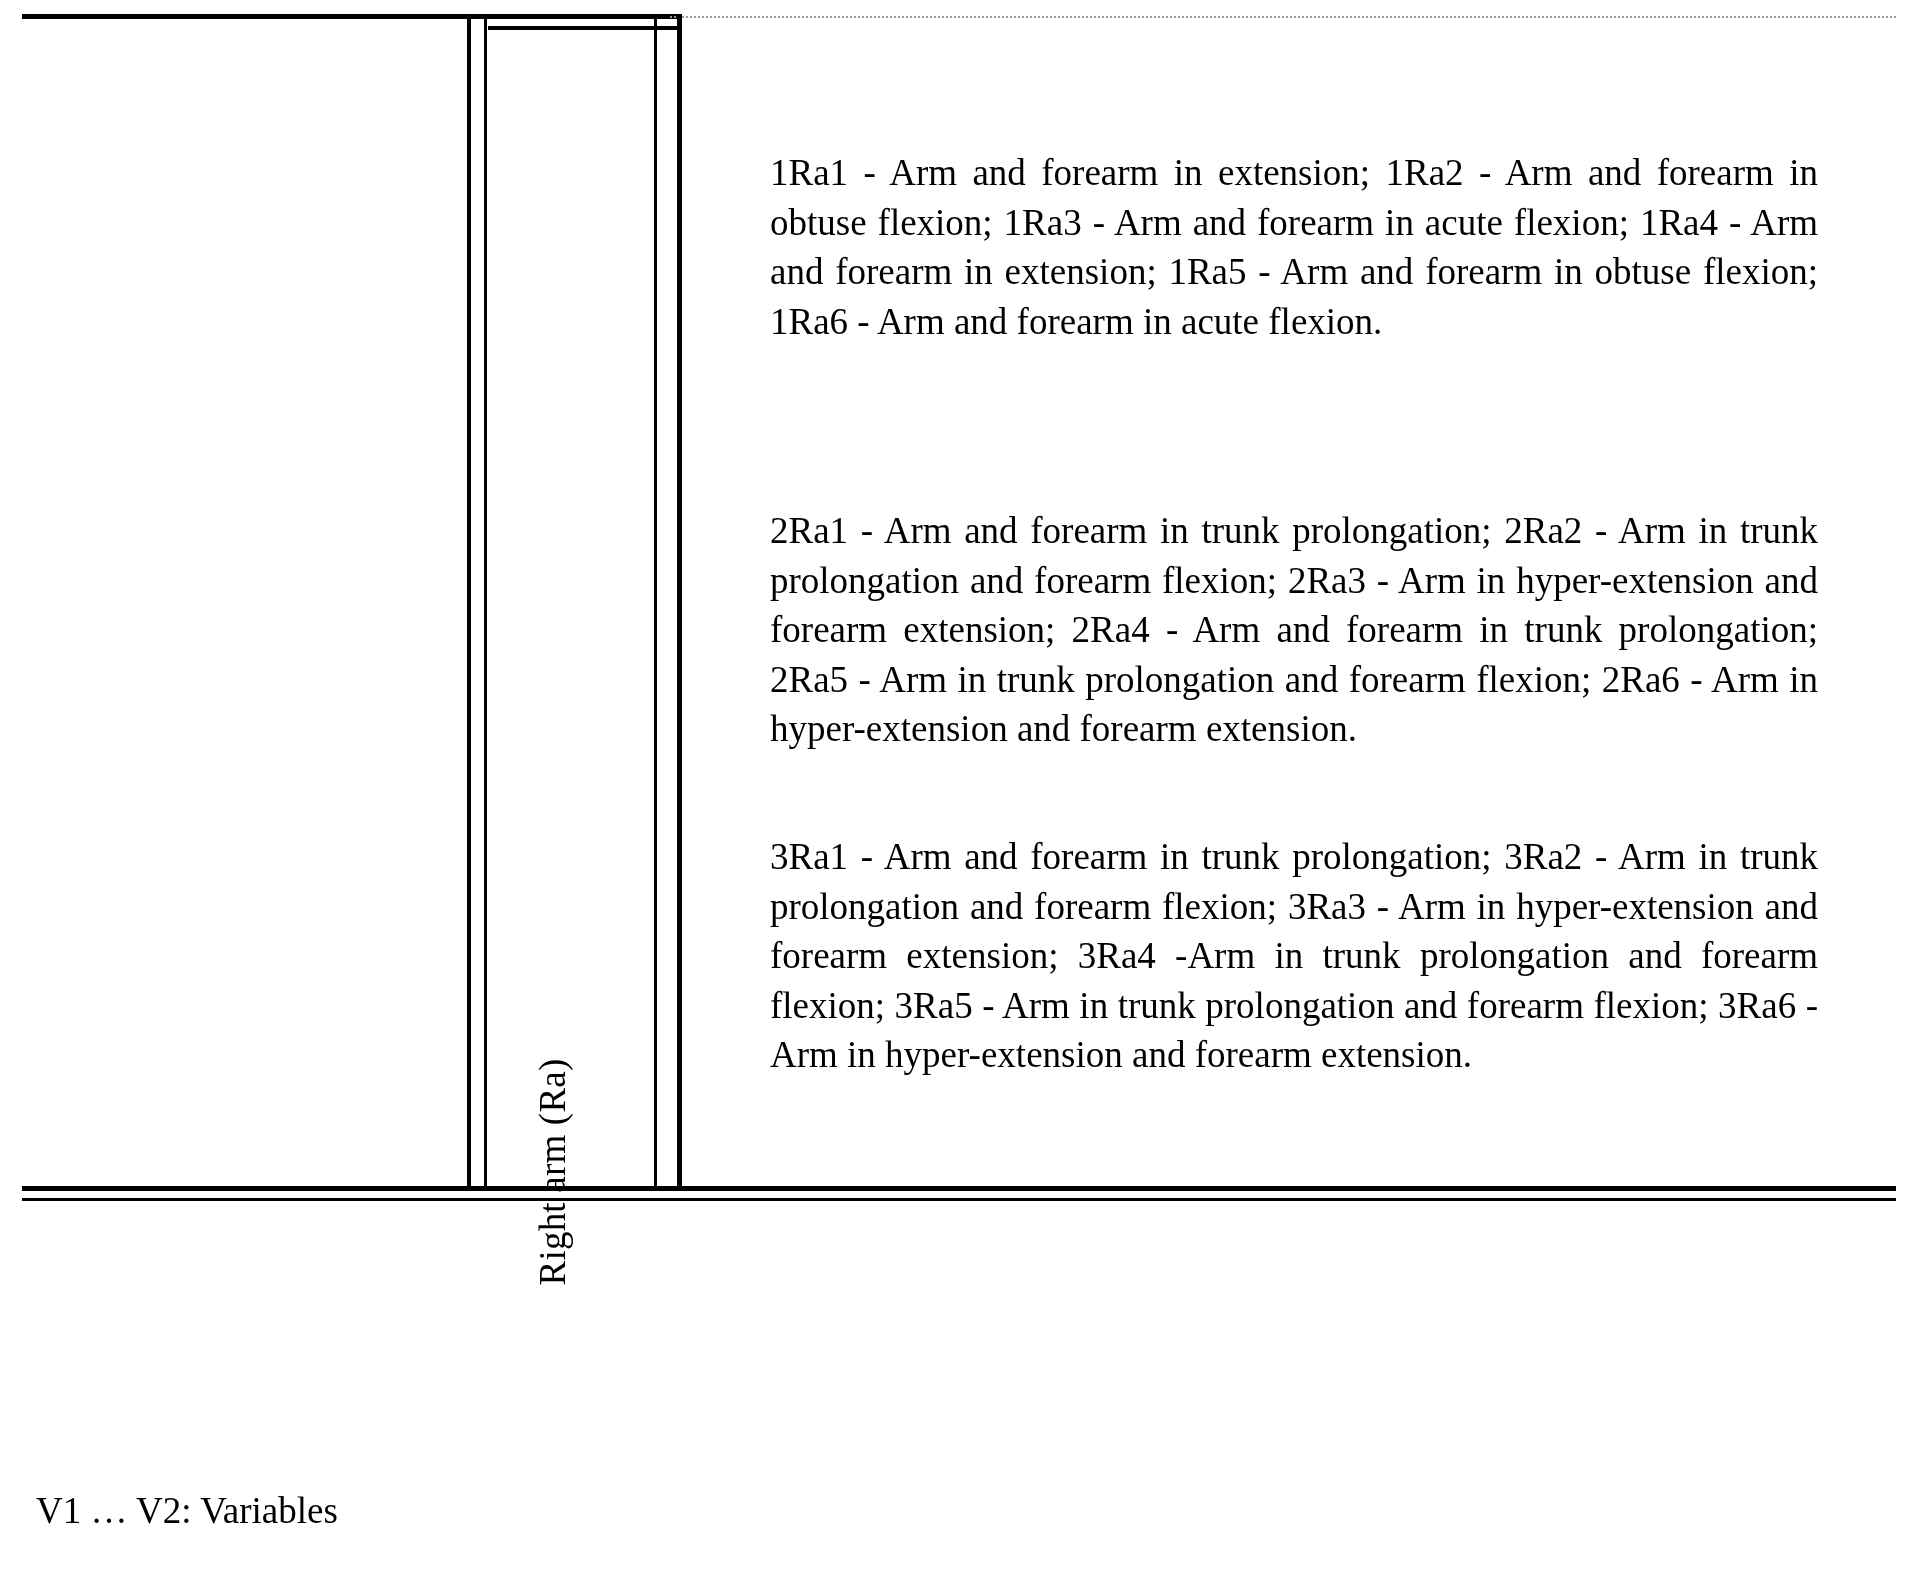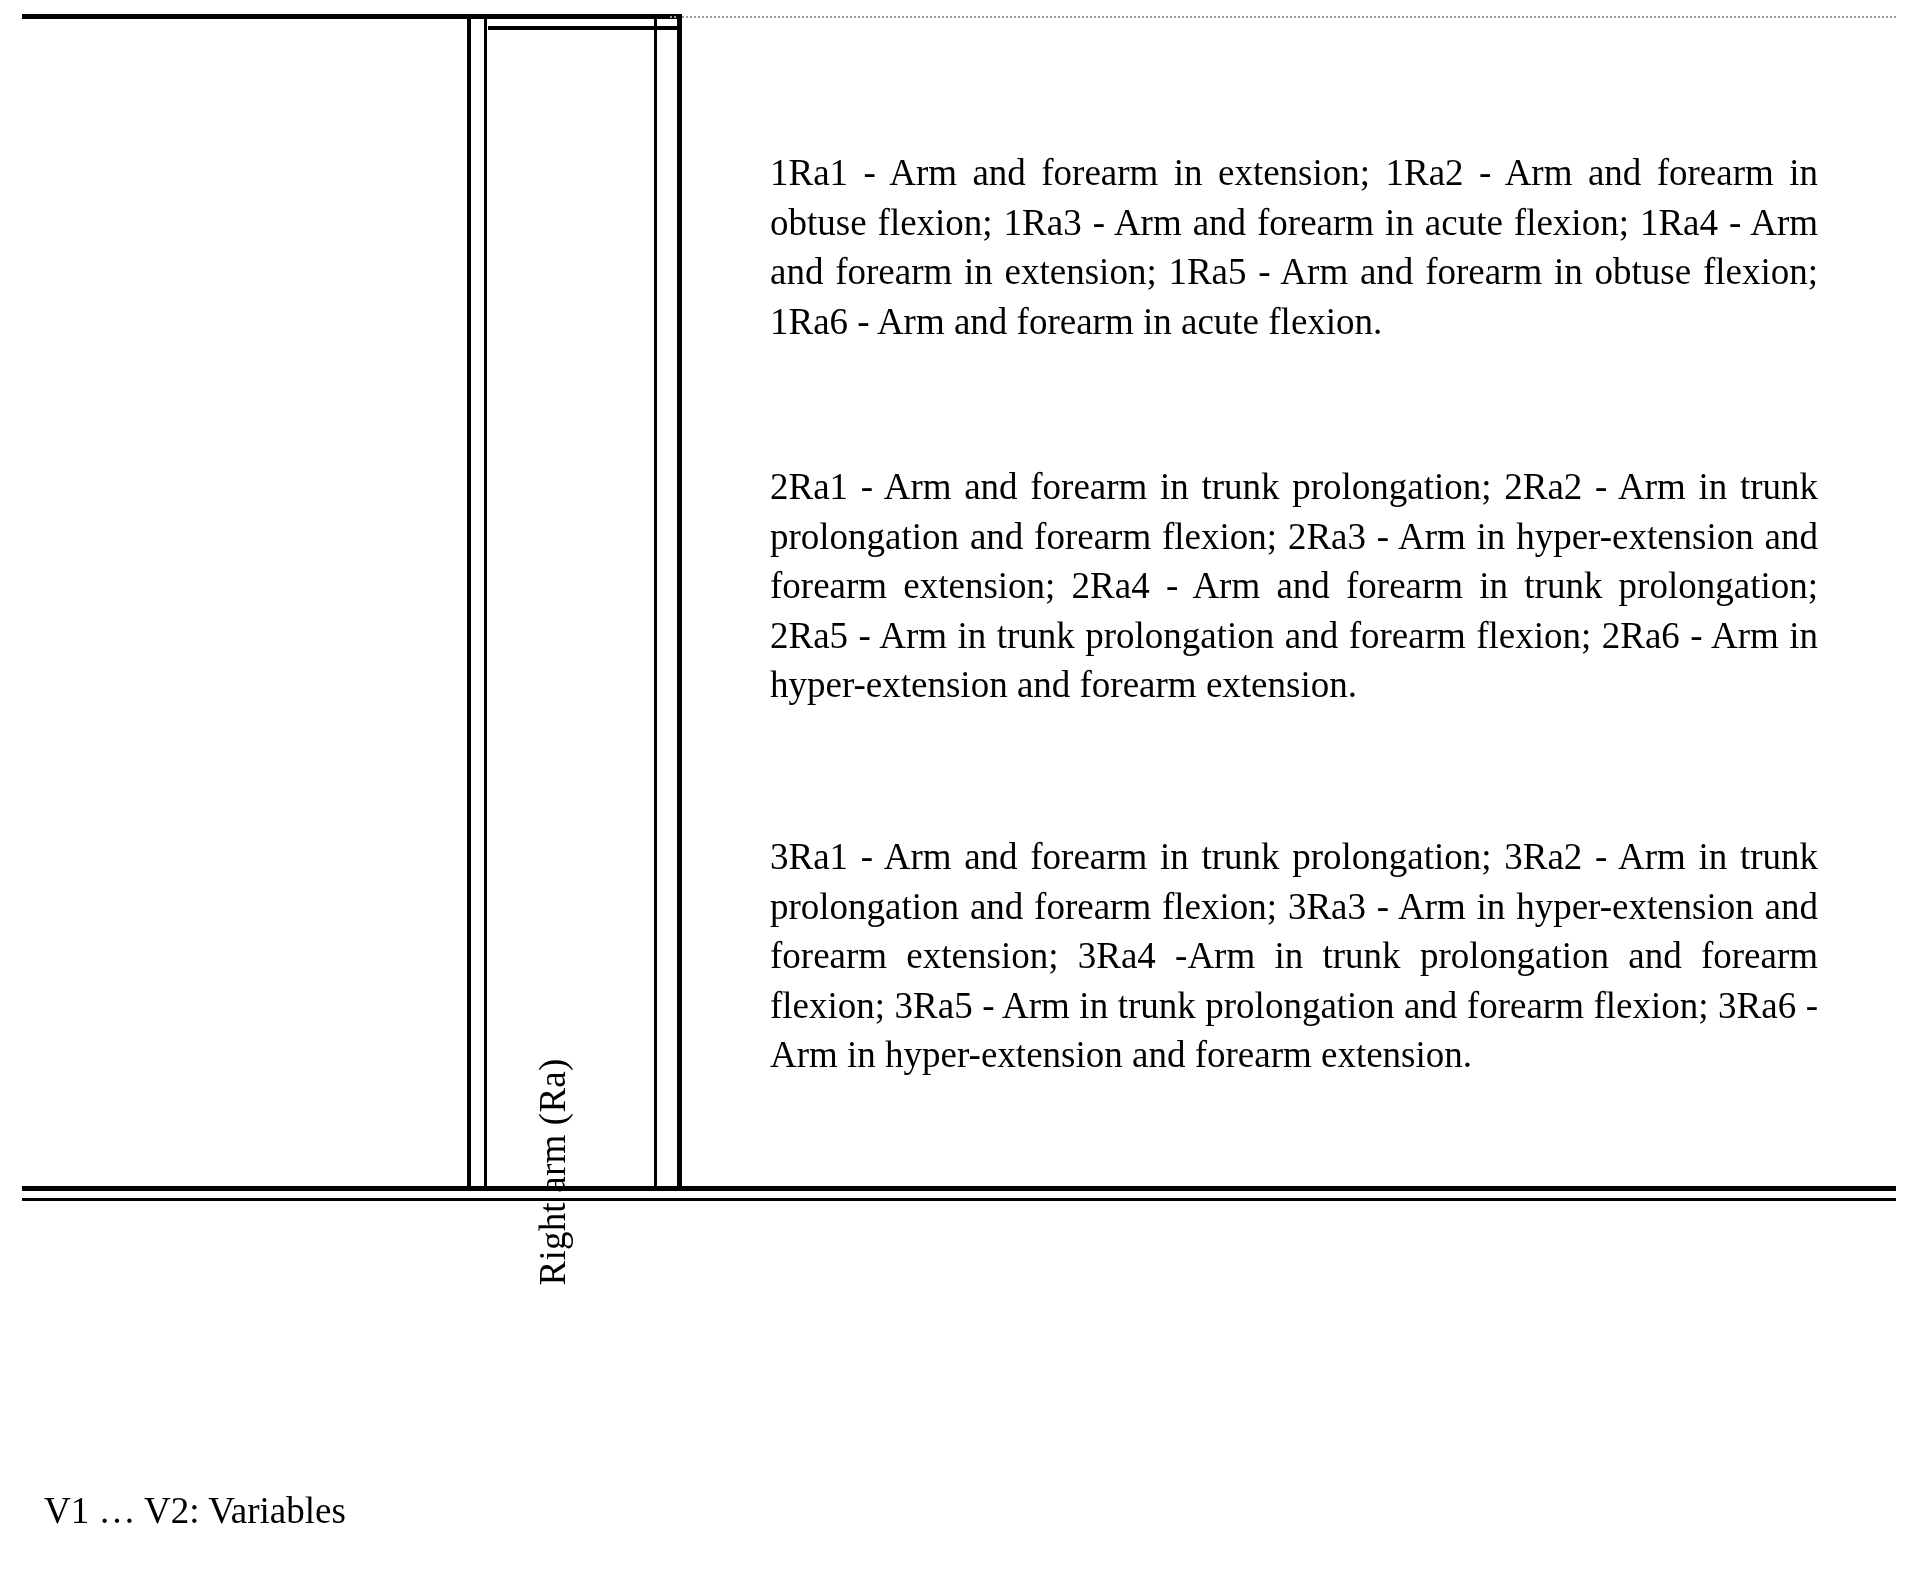--- a/index.html
+++ b/index.html
@@ -124,27 +124,27 @@
     position: absolute;
     left: 88px;
     width: 1048px;
     font-size: 37px;
     line-height: 49.5px;
     text-align: justify;
     text-justify: inter-word;
     hyphens: none;
   }
   .para.p1 { top: 118px; font-family: Liberation Serif, serif; }
-  .para.p2 { top: 432px; font-family: Liberation Serif, serif; }
+  .para.p2 { top: 476px; font-family: Liberation Serif, serif; }
   .para.p3 { top: 802px; }
 
   
   .footnote {
     position: absolute;
-    left: 44px;
+    left: 36px;
     top: 1488px;
     font-size: 37px;
     line-height: 46px;
     white-space: nowrap;
   }
 </style>
 </head>
 <body>
 
 <div id="page">

